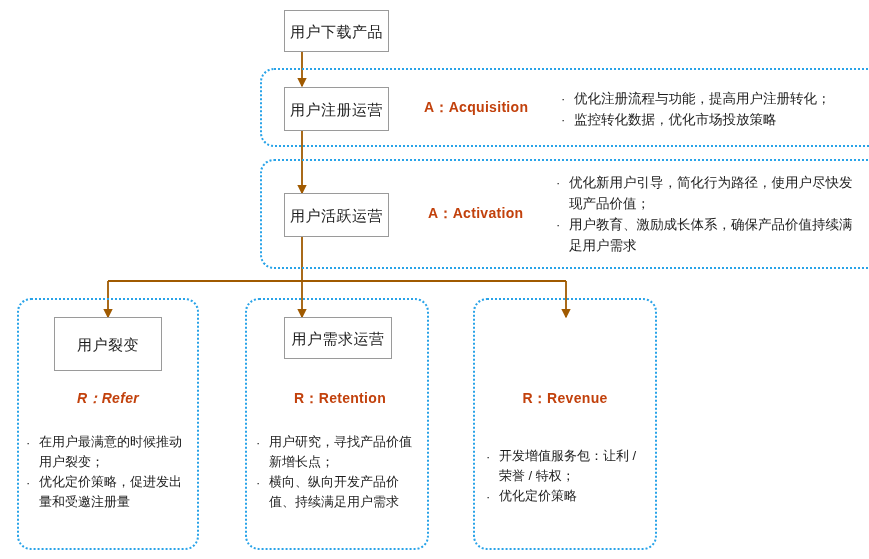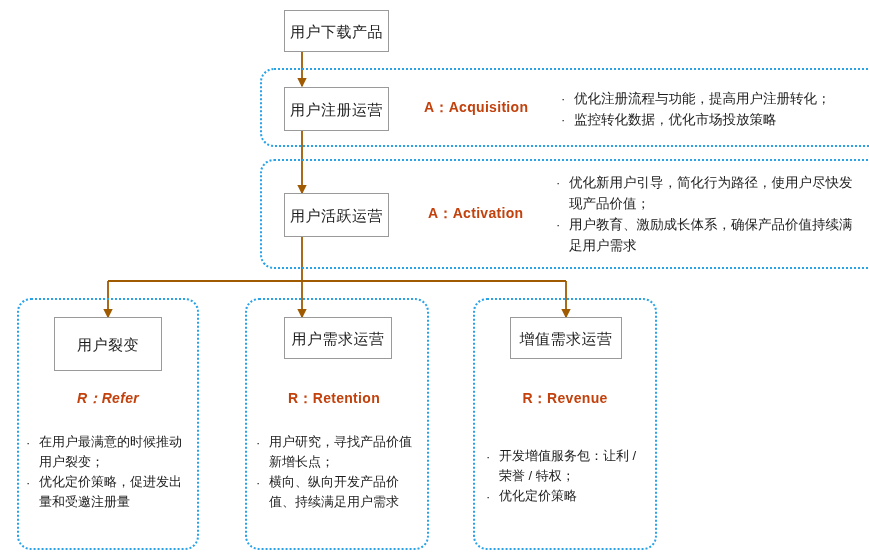--- a/index.html
+++ b/index.html
@@ -149,31 +149,28 @@
   </div>
 
   <div class="pbox" style="left:54px; top:317px; width:108px; height:54px;">
     <span>用户裂变</span>
   </div>
 
   <div class="pbox" style="left:284px; top:317px; width:108px; height:42px;">
     <span>用户需求运营</span>
   </div>
 
-  <div class="pbox" style="left:510px; top:317px; width:112px; height:42px;">
-    <span>增值需求运营</span>
-  </div>
 
   <div class="stage-label" style="left:424px; top:99px;">A：Acquisition</div>
 
   <div class="stage-label" style="left:428px; top:205px;">A：Activation</div>
 
   <div class="stage-label centered" style="left:17px; top:390px; width:182px;font-style:italic;">R：Refer</div>
 
-  <div class="stage-label centered" style="left:242px; top:390px; width:184px;">R：Retention</div>
+  <div class="stage-label centered" style="left:248px; top:390px; width:184px;">R：Retention</div>
 
   <div class="stage-label centered" style="left:473px; top:390px; width:184px;">R：Revenue</div>
 
   <div class="bullets" style="left:561px; top:88px; width:300px;">
     <div class="row">
       <span class="dot">·</span>
       <span class="txt">优化注册流程与功能，提高用户注册转化；</span>
     </div>
     <div class="row">
       <span class="dot">·</span>

